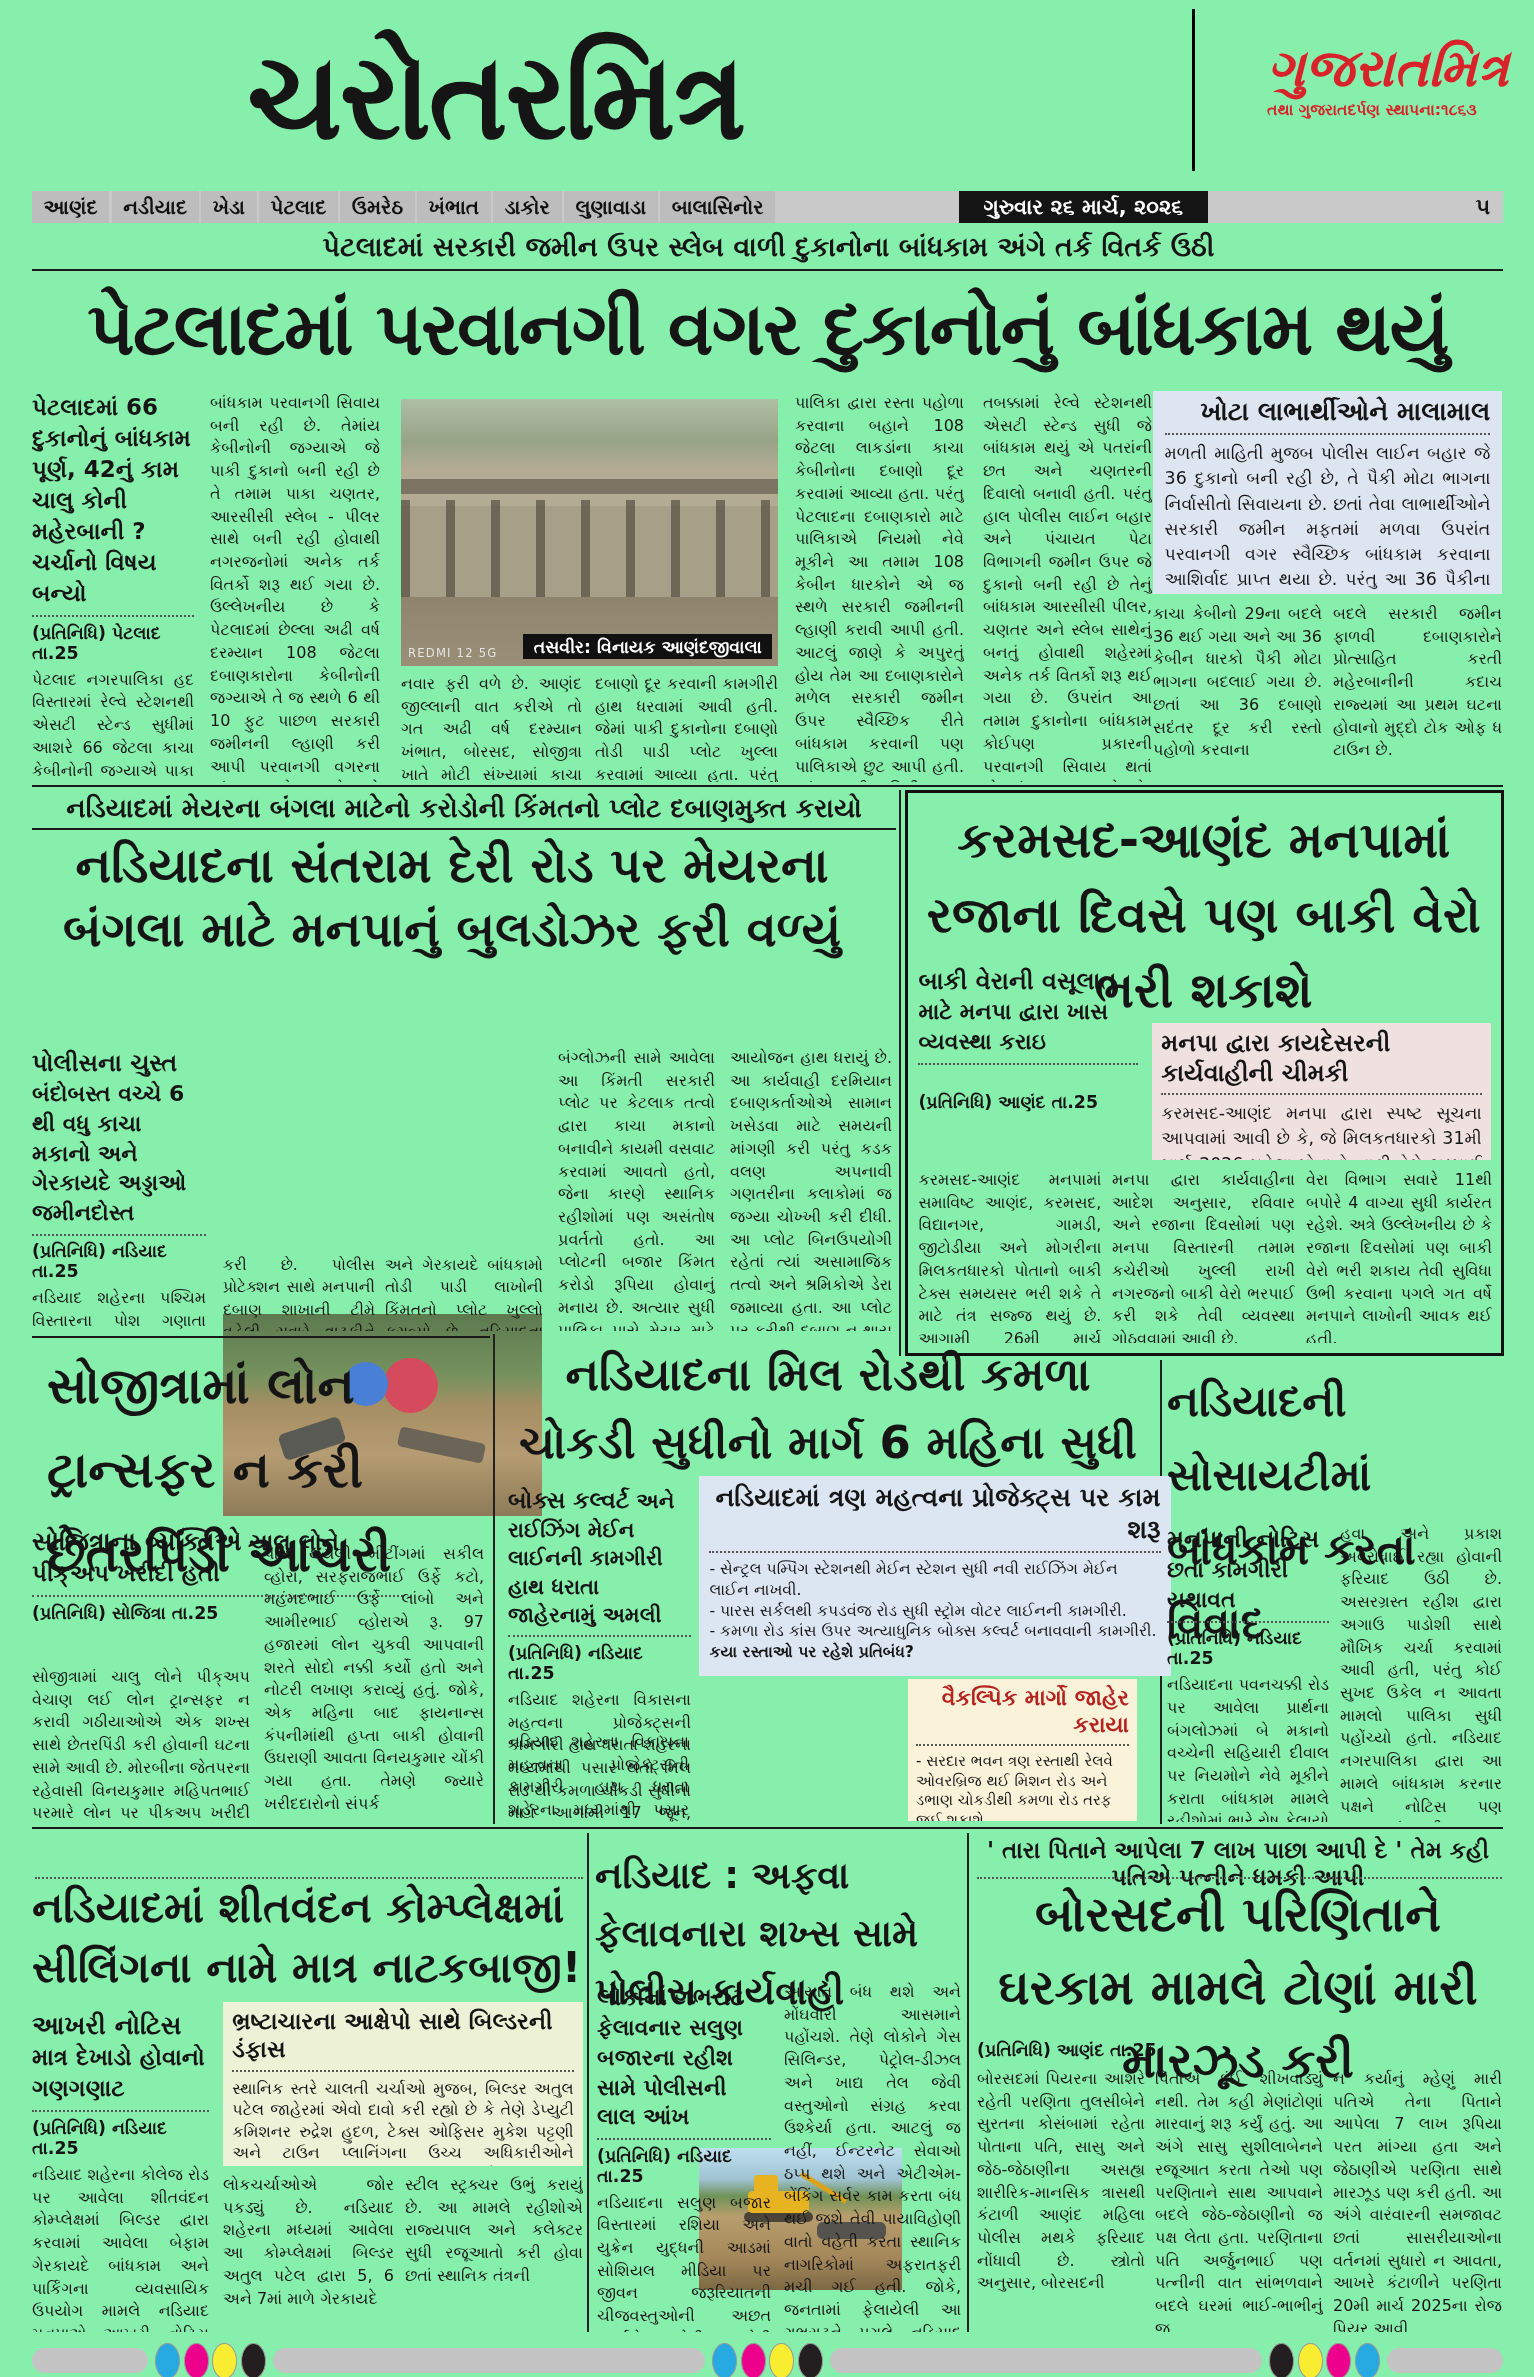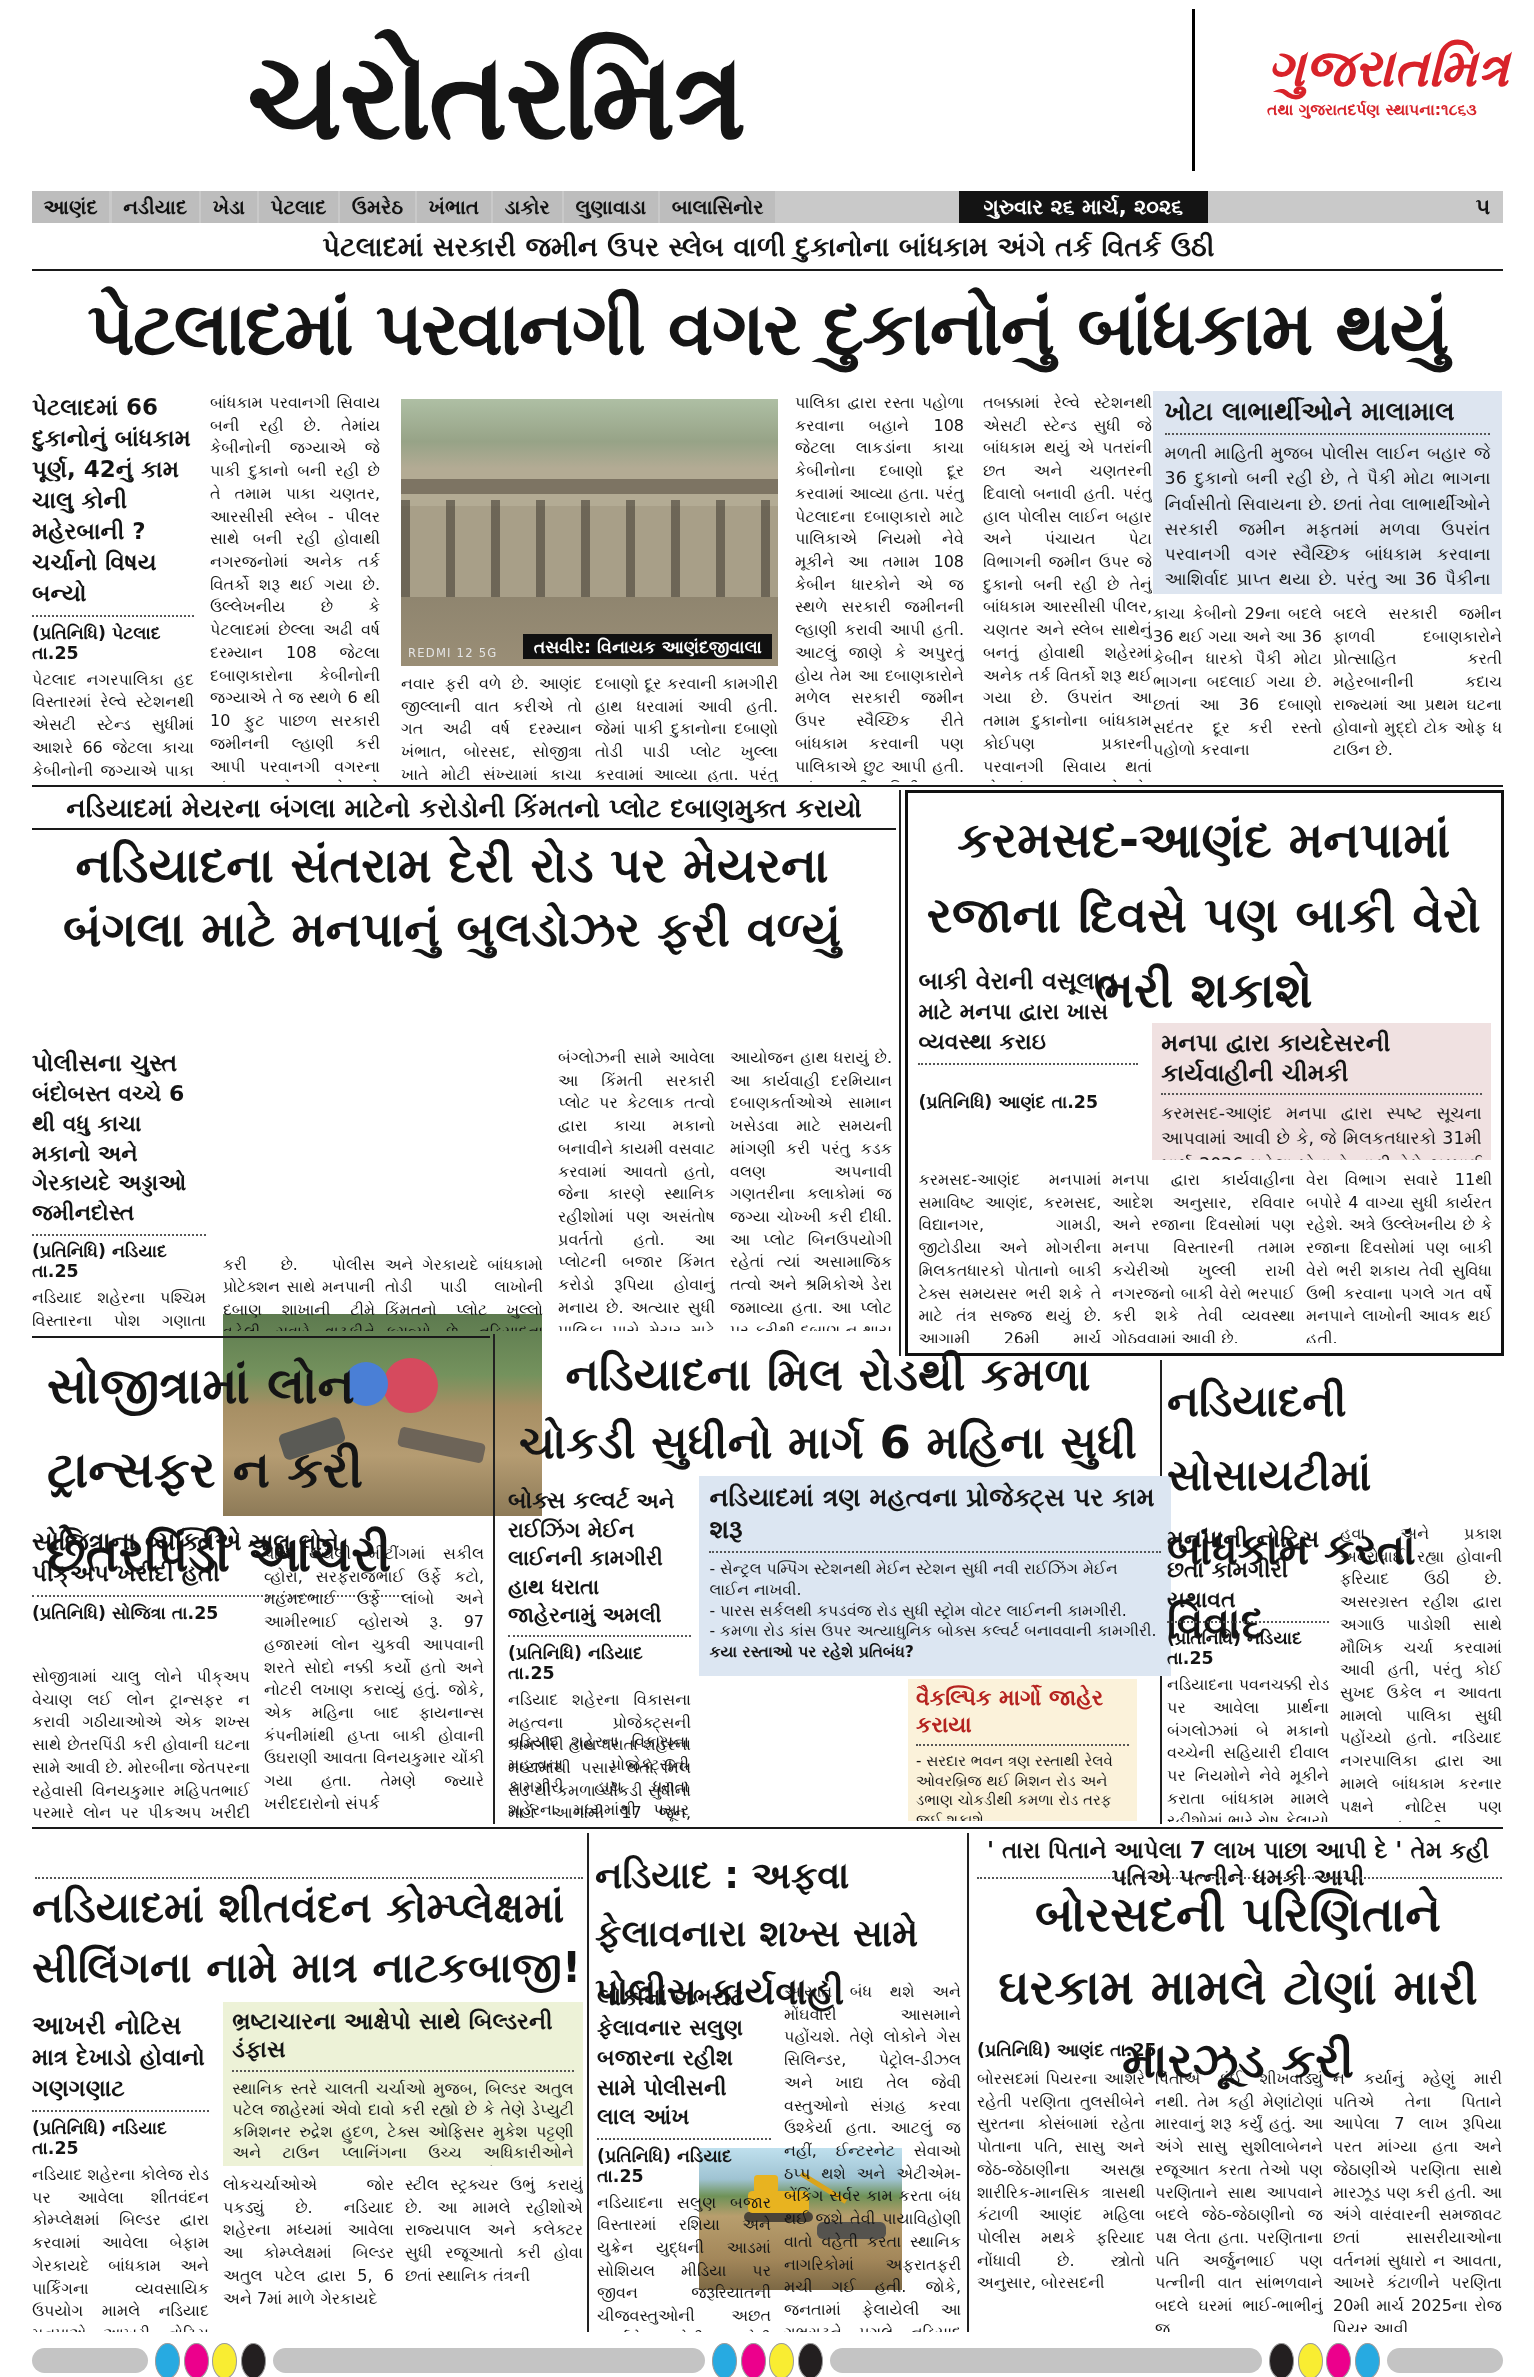--- a/index.html
+++ b/index.html
@@ -1,16 +1,16 @@
 <!DOCTYPE html>
 <html style="font-size:9.3px"><head>
 <meta charset="utf-8">
 <style>
   html,body{margin:0;padding:0;background:#e8e8e4;}
-  .page{position:relative;width:1535px;height:2377px;background:#ffffff;color:#151515;
+  .page{position:relative;width:1535px;height:2377px;background:#86efac;color:#151515;
         font-family:"DejaVu Sans","Liberation Sans",sans-serif;overflow:hidden;}
   .abs{position:absolute;box-sizing:border-box;}
   
   .masthead-title{font-size:119px;font-weight:bold;text-align:center;line-height:174px;letter-spacing:-2.3px;}
   .masthead-divider{background:#000;}
   .logo-title{font-size:52px;font-weight:bold;color:#d8232a;line-height:1.05;font-style:italic;}
   .logo-tagline{font-size:15.7px;color:#d8232a;font-weight:bold;margin-top:4.6px;}
   
   .navbar{display:flex;gap:2.3px;background:#c9c9c9;height:32px;}
   .nav-city{flex:none;background:#bdbdbd;color:#111;font-weight:bold;font-size:20px;line-height:32px;padding:0 11.6px;}
@@ -24,21 +24,21 @@
   .h-left{font-weight:800;text-align:left;}
   .body-col{font-size:16px;line-height:1.42;text-align:justify;overflow:hidden;}
   .subhead .lead{font-weight:800;}
   .subhead{font-weight:600;overflow:hidden;}
   .drule{border-top:2.3px dotted #555;margin:5.8px 0;}
   .srule{background:#1a1a1a;}
   .byline{font-weight:bold;font-size:17.4px;margin:3.5px 0 5.8px 0;}
   .vrule{background:#222;}
   
   .infobox{overflow:hidden;}
-  .infobox .ib-title{font-weight:800;text-align:left;font-size:25.5px;line-height:1.25;}
+  .infobox .ib-title{font-weight:800;text-align:right;font-size:25.5px;line-height:1.25;}
   .infobox .ib-body{font-size:17.4px;line-height:1.45;text-align:justify;}
   .bluebox{background:#dde5f0;}
   .pinkbox{background:#f0e1e1;}
   .bluebox2{background:#dce6f2;}
   .yellowbox{background:#fbf2da;}
   .greenbox{background:#edf2d7;}
   
   .photo{overflow:hidden;position:relative;}
   .photo-construction{background:linear-gradient(180deg,#aebfa4 0%,#97a387 16%,#b3ab94 26%,#b3ab94 40%,#a89f88 40%,#a89f88 74%,#8f856f 74%,#9a8e76 100%);}
   .pillars{position:absolute;left:0;top:38%;width:100%;height:36%;

